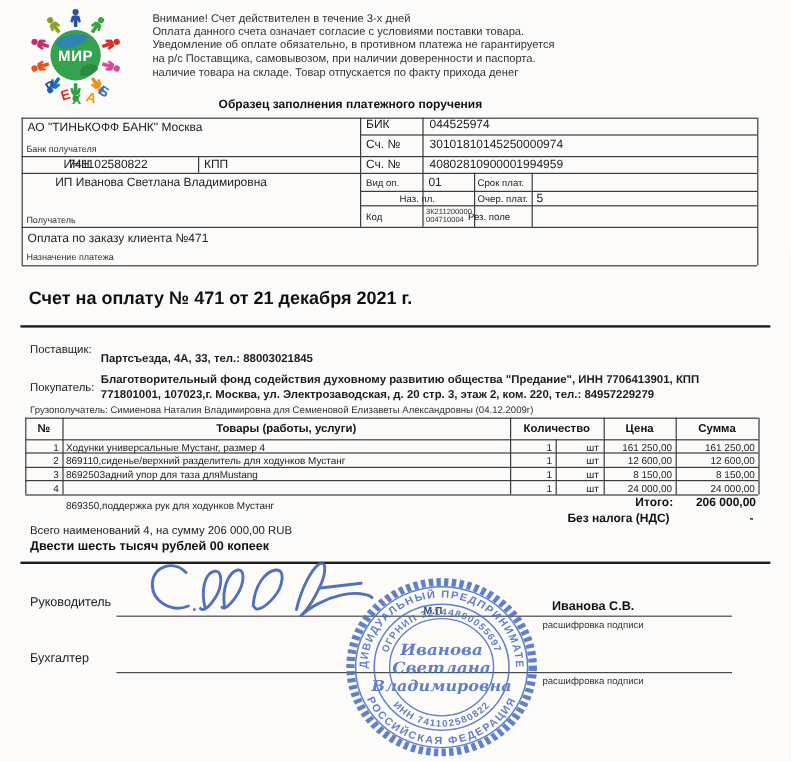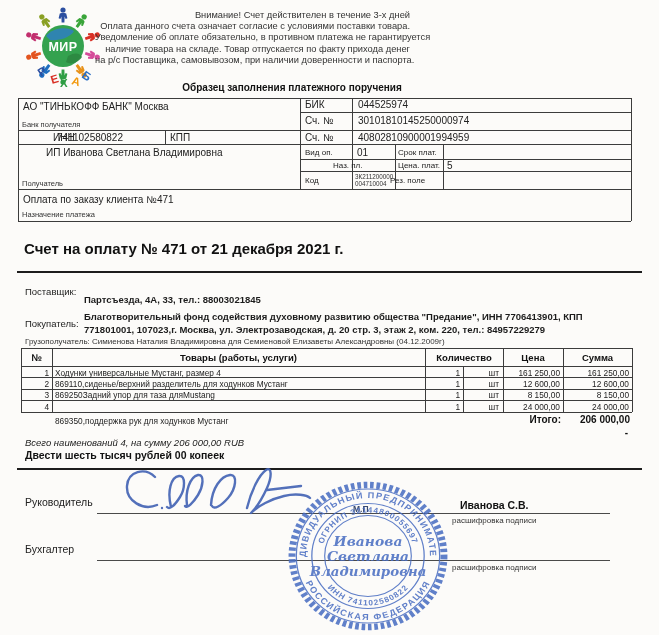--- a/index.html
+++ b/index.html
@@ -2,35 +2,35 @@
 <html><head>
 <meta charset="utf-8">
 <style>
   html,body{margin:0;padding:0;}
   body{background:#e8e8e8;font-family:"Liberation Sans",sans-serif;}
   #page{position:relative;width:659px;height:635px;background:#fcfbf9;overflow:hidden;color:#2e2e2e;}
   .abs{position:absolute;}
   .hline{position:absolute;height:1px;background:#3c3c3c;}
   .vline{position:absolute;width:1px;background:#3c3c3c;}
   .thick{position:absolute;height:2px;background:#1d1d1d;}
-  .notice-line{white-space:nowrap;text-align:right;font-size:9.3px;line-height:11.2px;color:#333;}
+  .notice-line{white-space:nowrap;text-align:left;font-size:9.3px;line-height:11.2px;color:#333;margin-left:32px;}
   .obr-title{font-size:10px;font-weight:bold;text-align:center;color:#111;}
   .cell-main{font-size:10px;color:#222;white-space:nowrap;}
   .cell-small{font-size:7.5px;color:#333;white-space:nowrap;}
   .cell-mini{font-size:6.3px;line-height:7px;color:#333;white-space:nowrap;}
   .cell-lab{font-size:8px;color:#222;white-space:nowrap;}
   .inv-title{font-size:15px;font-weight:bold;color:#111;white-space:nowrap;}
   .party-label{font-size:9.5px;color:#222;white-space:nowrap;}
   .party-text{font-size:9.5px;font-weight:bold;color:#1c1c1c;white-space:nowrap;}
   .consignee{font-size:8px;color:#333;white-space:nowrap;}
   .th{position:absolute;display:flex;align-items:center;justify-content:center;font-size:9.5px;font-weight:bold;color:#111;}
   .td{position:absolute;font-size:8.3px;color:#222;white-space:nowrap;}
   .tdr{text-align:right;}
   .tot{position:absolute;font-size:10px;font-weight:bold;color:#111;text-align:right;white-space:nowrap;}
-  .sumline{font-size:9.5px;color:#222;white-space:nowrap;font-style:italic;}
+  .sumline{font-size:9.5px;color:#222;white-space:nowrap;}
   .words{font-size:10.5px;font-weight:bold;color:#111;white-space:nowrap;}
   .sig-label{font-size:10.5px;color:#222;white-space:nowrap;}
   .sig-name{font-size:10.5px;font-weight:bold;color:#111;white-space:nowrap;}
   .decipher{font-size:8px;color:#333;white-space:nowrap;}
   .mp{font-size:8.5px;font-weight:bold;color:#3a4a6e;}
   .sigline{position:absolute;height:1px;background:#4a4a4a;}
 </style>
 </head>
 <body>
 
@@ -67,22 +67,22 @@
       <text x="48" y="81" fill="#2f9e44">Х</text>
       <text x="59" y="78" transform="rotate(17 59 78)" fill="#f29a11">А</text>
       <text x="69" y="71" transform="rotate(34 69 71)" fill="#2b6fc4">Б</text>
     </g>
   </svg>
 
   <div class="abs" style="left:95px;top:10px;width:315px;">
     <div class="notice-line">Внимание! Счет действителен в течение 3-х дней</div>
     <div class="notice-line">Оплата данного счета означает согласие с условиями поставки товара.</div>
     <div class="notice-line">Уведомление об оплате обязательно, в противном платежа не гарантируется</div>
+    <div class="notice-line">на р/с Поставщика, самовывозом, при наличии доверенности и паспорта.</div>
     <div class="notice-line">наличие товара на складе. Товар отпускается по факту прихода денег</div>
-    <div class="notice-line">на р/с Поставщика, самовывозом, при наличии доверенности и паспорта.</div>
   </div>
 
   <div class="abs obr-title" style="left:167px;top:82px;width:250px;">Образец заполнения платежного поручения</div>
 
   <div>
     <div class="hline" style="left:18px;top:98px;width:613px;"></div>
     <div class="hline" style="left:300px;top:112px;width:331px;"></div>
     <div class="hline" style="left:18px;top:130px;width:613px;"></div>
     <div class="hline" style="left:18px;top:144px;width:613px;"></div>
     <div class="hline" style="left:300px;top:159px;width:331px;"></div>
@@ -108,21 +108,21 @@
     <div class="abs cell-main" style="left:305px;top:99px;">БИК</div>
     <div class="abs cell-main" style="left:358px;top:99px;">044525974</div>
     <div class="abs cell-main" style="left:305px;top:115px;">Сч. №</div>
     <div class="abs cell-main" style="left:358px;top:115px;">30101810145250000974</div>
     <div class="abs cell-main" style="left:305px;top:132px;">Сч. №</div>
     <div class="abs cell-main" style="left:358px;top:132px;">40802810900001994959</div>
     <div class="abs cell-lab" style="left:305px;top:148px;">Вид оп.</div>
     <div class="abs cell-main" style="left:357px;top:147px;">01</div>
     <div class="abs cell-lab" style="left:398px;top:148px;">Срок плат.</div>
     <div class="abs cell-lab" style="left:305px;top:161px;padding-left:28px;">Наз. пл.</div>
-    <div class="abs cell-lab" style="left:398px;top:161px;">Цена. плат.</div>
+    <div class="abs cell-lab" style="left:398px;top:161px;">Очер. плат.</div>
     <div class="abs cell-main" style="left:447px;top:160px;">5</div>
     <div class="abs cell-lab" style="left:305px;top:176px;">Код</div>
     <div class="abs cell-mini" style="left:355px;top:173px;">3К211200000</div>
     <div class="abs cell-mini" style="left:355px;top:180px;">004710004</div>
     <div class="abs cell-lab" style="left:390px;top:176px;">Рез. поле</div>
 
     <div class="abs cell-main" style="left:23px;top:194px;">Оплата по заказу клиента №471</div>
     <div class="abs cell-small" style="left:22px;top:210px;">Назначение платежа</div>
   </div>
 
@@ -183,20 +183,21 @@
     <div class="td tdr" style="left:21px;top:402px;width:28px;">4</div>
     <div class="td" style="left:55px;top:416px;">869350,поддержка рук для ходунков Мустанг</div>
     <div class="td tdr" style="left:425px;top:402px;width:35px;">1</div>
     <div class="td tdr" style="left:463px;top:402px;width:36px;">шт</div>
     <div class="td tdr" style="left:503px;top:402px;width:57px;">24 000,00</div>
     <div class="td tdr" style="left:563px;top:402px;width:66px;">24 000,00</div>
   </div>
 
   <div class="tot" style="left:431px;top:414px;width:130px;">Итого:</div>
   <div class="tot" style="left:500px;top:414px;width:130px;">206 000,00</div>
+  <div class="tot" style="left:398px;top:427px;width:160px;">Без налога (НДС)</div>
   <div class="tot" style="left:558px;top:427px;width:70px;">-</div>
 
   <div class="abs sumline" style="left:25px;top:437px;">Всего наименований 4, на сумму 206 000,00  RUB</div>
   <div class="abs words" style="left:25px;top:449px;">Двести шесть тысяч рублей 00 копеек</div>
 
   <div class="thick" style="left:17px;top:468px;width:625px;"></div>
 
   <div class="abs sig-label" style="left:25px;top:496px;">Руководитель</div>
   <div class="sigline" style="left:97px;top:513px;width:513px;"></div>
   <div class="abs sig-name" style="left:460px;top:499px;">Иванова С.В.</div>

